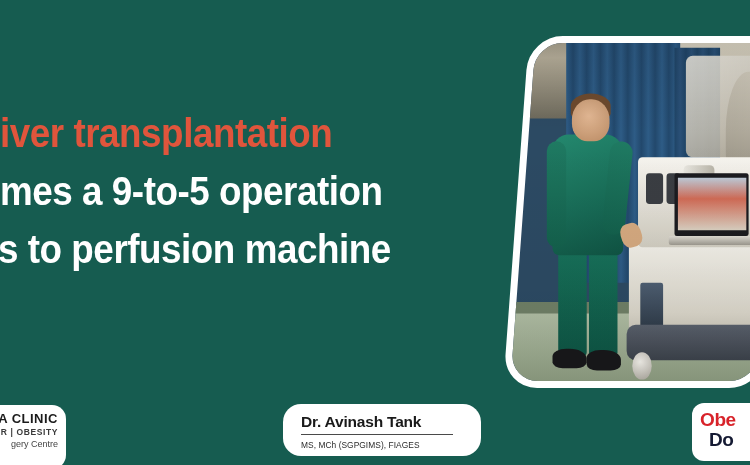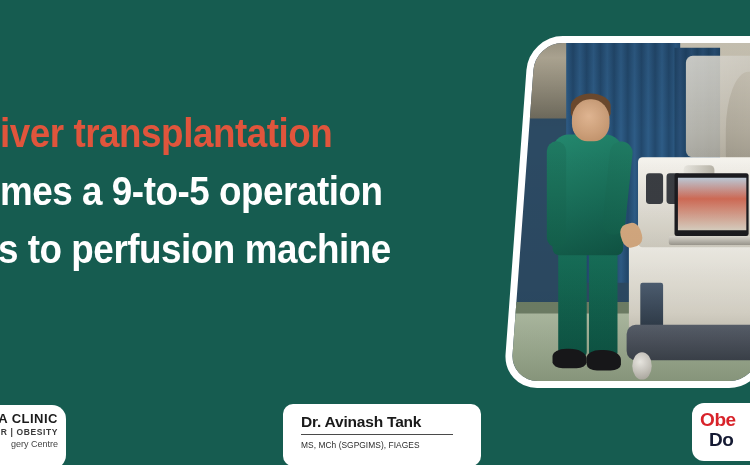--- a/index.html
+++ b/index.html
@@ -162,22 +162,22 @@
     letter-spacing:.6px;white-space:nowrap;line-height:12px;
   }
   .clinic-sub2{
     font-size:9px;color:#444;white-space:nowrap;line-height:12px;
   }
 
   .card-center{
     left:283px;
     top:404px;
     width:198px;
-    height:62px;
-    border-radius:10px;
+    height:52px;
+    border-radius:18px;
     padding:9px 0 0 18px;
   }
   .doc-name{
     font-size:15.5px;font-weight:bold;color:#1a1a1a;
     letter-spacing:-0.2px;line-height:18px;
   }
   .doc-rule{
     width:152px;height:1.4px;background:#4a4a4a;margin:3px 0 5px 0;
   }
   .doc-line{

